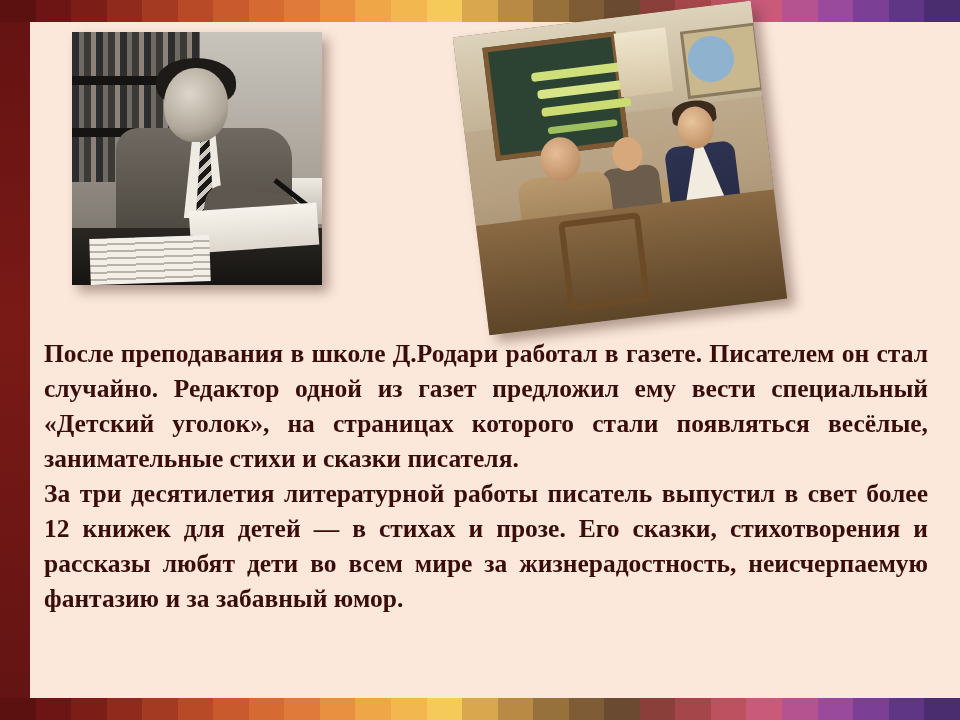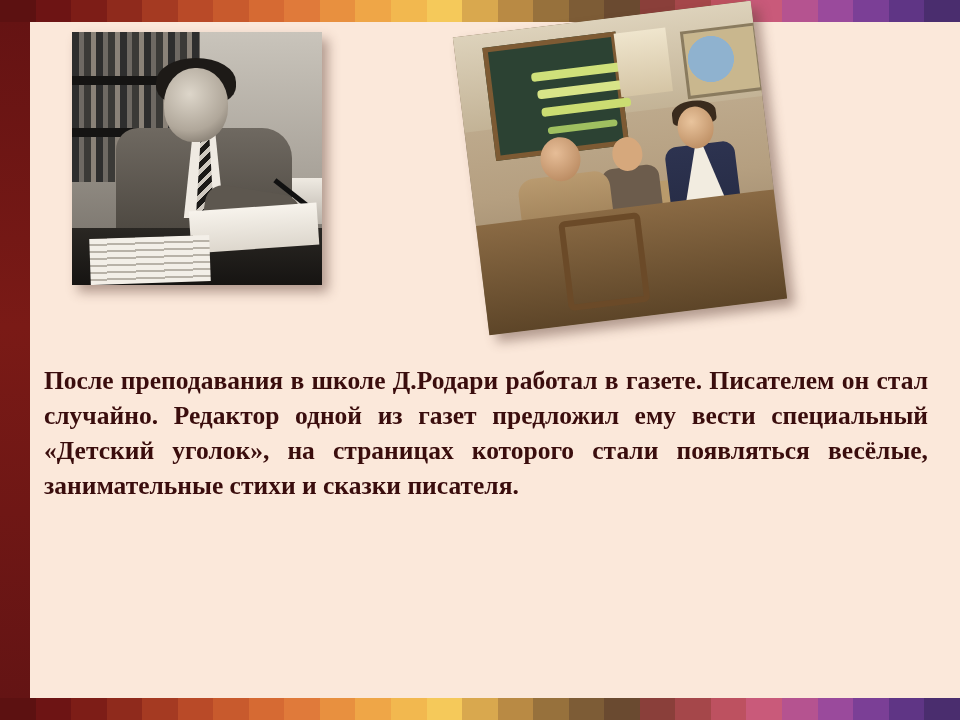--- a/index.html
+++ b/index.html
@@ -228,21 +228,21 @@
     left: 44px;
     top: 336px;
     width: 884px;
     color: #3a0d0d;
     font-size: 25.5px;
     line-height: 35px;
     font-weight: bold;
     text-align: justify;
   }
   .para { margin: 0; }
-  .para.p1 { margin-bottom: 0; margin-top: 27px; }
+  .para.p1 { margin-bottom: 0; }
 </style>
 </head>
 <body>
 
 <div class="slide">
 
   <div class="band top" id="top-band">
       <div class="seg" style="width: 35.5556px; background: rgb(92, 17, 17);"></div>
       <div class="seg" style="width: 35.5556px; background: rgb(109, 20, 20);"></div>
       <div class="seg" style="width: 35.5556px; background: rgb(125, 29, 23);"></div>
@@ -315,20 +315,21 @@
     <div class="col-boy-hair"></div>
     <div class="col-boy-head"></div>
     <div class="col-teacher-body"></div>
     <div class="col-teacher-head"></div>
     <div class="col-desk1"></div>
     <div class="col-chairback"></div>
   </div>
 
   <div class="text-block">
     <p class="para p1">После преподавания в школе Д.Родари работал в газете. Писателем  он стал случайно. Редактор одной из газет предложил ему вести специальный «Детский уголок», на страницах которого стали появляться весёлые, занимательные стихи и сказки писателя.</p>
+    <p class="para p2">За три десятилетия литературной работы писатель выпустил в свет более 12 книжек для детей — в стихах и прозе. Его сказки, стихотворения и рассказы  любят дети во всем мире за жизнерадостность, неисчерпаемую фантазию и за забавный юмор.</p>
   </div>
 
   <div class="band bottom" id="bottom-band">
       <div class="seg" style="width: 35.5556px; background: rgb(92, 17, 17);"></div>
       <div class="seg" style="width: 35.5556px; background: rgb(109, 20, 20);"></div>
       <div class="seg" style="width: 35.5556px; background: rgb(125, 29, 23);"></div>
       <div class="seg" style="width: 35.5556px; background: rgb(143, 42, 28);"></div>
       <div class="seg" style="width: 35.5556px; background: rgb(165, 58, 34);"></div>
       <div class="seg" style="width: 35.5556px; background: rgb(185, 74, 40);"></div>
       <div class="seg" style="width: 35.5556px; background: rgb(200, 90, 45);"></div>

